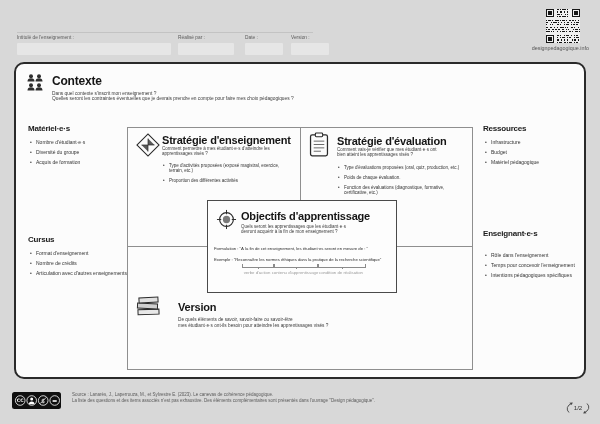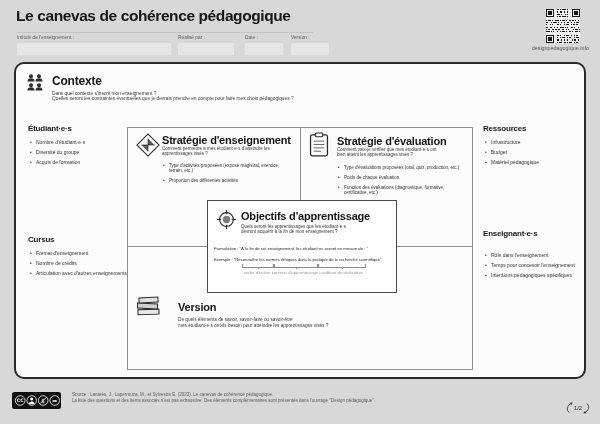--- a/index.html
+++ b/index.html
@@ -77,21 +77,20 @@
   
   .cc{left:12px;top:392px;width:49px;height:17px;}
   .src{left:72px;top:392px;font-size:4.5px;line-height:5.8px;color:#5a5a5a;white-space:nowrap;}
   .flip{left:563px;top:397px;width:30px;height:22px;}
 </style>
 </head>
 <body>
 
 <div class="page">
 
-  <h1 class="abs title">Le canevas de cohérence pédagogique</h1>
   <div class="abs hdr-rule"></div>
 
   <div class="abs field f1">
     <label>Intitulé de l'enseignement :</label>
     <div class="fi"></div>
   </div>
   <div class="abs field f2">
     <label>Réalisé par :</label>
     <div class="fi"></div>
   </div>
@@ -153,21 +152,21 @@
         <circle cx="14" cy="13.2" r="2"></circle>
           <path d="M10.5,18.6 a3.5,3.3 0 0 1 7,0 z"></path>
       </g>
     </svg>
     <div class="abs ctx-title">Contexte</div>
     <div class="abs ctx-q">
       <div>Dans quel contexte s'inscrit mon enseignement ?</div>
       <div>Quelles seront les contraintes éventuelles que je devrais prendre en compte pour faire mes choix pédagogiques ?</div>
     </div>
 
-    <div class="abs col-title etu-title">Étudiant·e·s</div>
+    <div class="abs col-title etu-title">Matériel·e·s</div>
     <ul class="abs blist etu-list">
       <li>Nombre d'étudiant·e·s</li>
       <li>Diversité du groupe</li>
       <li>Acquis de formation</li>
     </ul>
     <div class="abs col-title cur-title">Cursus</div>
     <ul class="abs blist cur-list">
       <li>Format d'enseignement</li>
       <li>Nombre de crédits</li>
       <li>Articulation avec d'autres enseignements</li>

